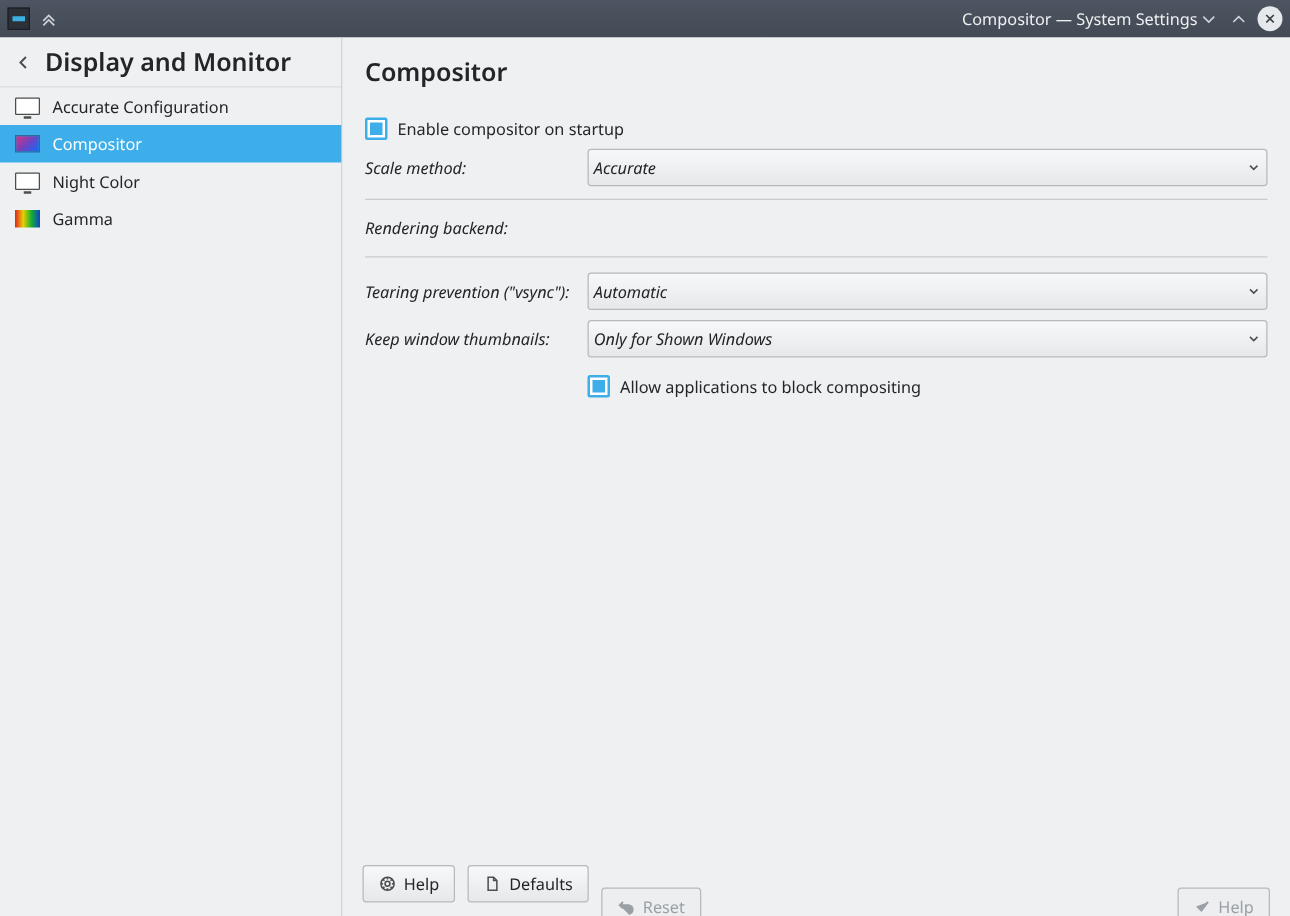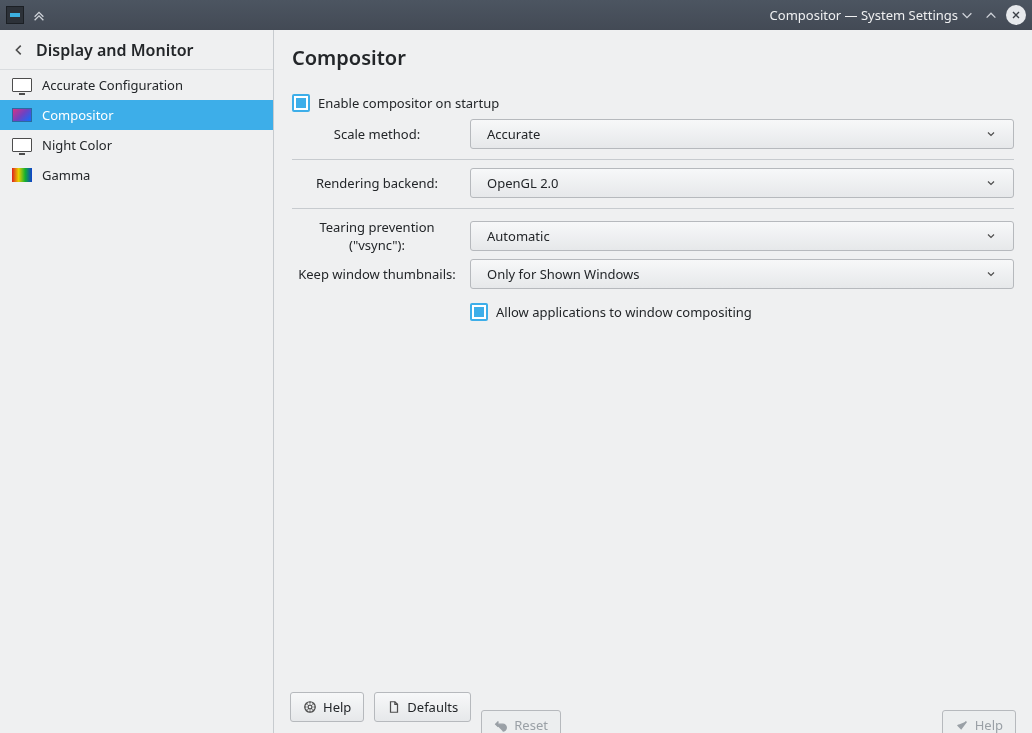--- a/index.html
+++ b/index.html
@@ -22,53 +22,53 @@
   .tb-appicon { width:18px; height:18px; background:#2c3138; border:1px solid #1b1f24; display:flex; align-items:center; justify-content:center;}
   .tb-appicon .bar { width:10px; height:4px; background:#3cb0e0; }
 
   
   .content { display:flex; height: calc(733px - 30px); }
 
   
   .sidebar { width: 274px; background:#eff0f1; border-right:1px solid #c7cbcf; display:flex; flex-direction:column; }
   .sidebar-header { height:40px; display:flex; align-items:center; gap:10px; padding:0 12px; border-bottom:1px solid #d9dcdf; }
   .sidebar-header .back-chevron { width:14px; height:14px; }
-  .sidebar-header-title { font-size:16px; font-weight:600; }
+  .sidebar-header-title { font-size:20px; font-weight:600; }
   .sidebar-items { display:flex; flex-direction:column; }
   .sidebar-item { height:30px; display:flex; align-items:center; gap:10px; padding:0 12px; cursor:pointer; }
   .sidebar-item .sicon { width:20px; height:16px; flex:0 0 auto; display:flex; align-items:center; justify-content:center;}
   .sidebar-item.selected { background:#3daee9; }
   .sidebar-item.selected span { color:#fff; }
 
   .icon-monitor { border:1.5px solid #4d4d4d; width:20px; height:14px; border-radius:1px; position:relative; background:#fff;}
   .icon-monitor::after{content:"";position:absolute;bottom:-4px;left:6px;width:6px;height:2px;background:#4d4d4d;}
   .icon-compositor { width:20px; height:14px; background:linear-gradient(135deg,#d63384 0%,#6f42c1 50%,#0d6efd 100%); border:1px solid #2b6aa0; }
   .icon-gamma { width:20px; height:14px; background:linear-gradient(90deg,#e02020 0%,#e8d000 33%,#12b030 66%,#1040d0 100%); }
 
   
   .main { flex:1; display:flex; flex-direction:column; background:#eff0f1; }
   .main-header { padding:14px 18px 10px 18px; }
   .page-title { font-size:20px; font-weight:600; }
   .form-area { flex:1; padding:0 18px; overflow:auto; }
   .form-row { display:flex; align-items:center; min-height:38px; }
   .form-row.sep { border-bottom:1px solid #c7cbcf; padding-bottom:10px; margin-bottom:8px; }
-  .label-col { width:178px; text-align:center; padding-right:8px; }
+  .label-col { width:178px; text-align:left; padding-right:8px;font-style:italic; }
   .field-col { flex:1; }
   .form-row.first { padding-top:6px; }
 
   
   .kcheck { display:flex; align-items:center; gap:8px; cursor:pointer; }
   .kcheck .box { width:18px; height:18px; border:2px solid #3daee9; border-radius:2px; background:#fff; display:flex; align-items:center; justify-content:center;}
   .kcheck .box .inner { width:10px; height:10px; background:#3daee9; }
   .kcheck .lbl { }
 
   
   .kselect { height:30px; width:100%; border:1px solid #b6b9bd; border-radius:3px;
     background:linear-gradient(to bottom,#f7f8f9,#e6e8ea);
-    display:flex; align-items:center; justify-content:space-between; padding:0 16px; cursor:pointer;}
+    display:flex; align-items:center; justify-content:space-between; padding:0 4px; cursor:pointer;font-style:italic;}
   .kselect .chev { width:12px; height:12px; }
   .kselect .val { }
 
   
   .footer { height:52px; border-top:0; display:flex; align-items:center; padding:0 16px; gap:10px; }
   .footer .spacer { flex:1; }
   .kbtn { height:30px; padding:0 12px; border:1px solid #b6b9bd; border-radius:3px;
     background:linear-gradient(to bottom,#f7f8f9,#e6e8ea); display:flex; align-items:center; gap:6px; cursor:pointer;}
   .kbtn.disabled { color:#9aa0a6; background:#eceeef; cursor:default;margin-top:36px; }
   .kbtn.disabled span, .kbtn.disabled svg { color:#9aa0a6; stroke:#9aa0a6; fill:#9aa0a6; }
@@ -173,28 +173,20 @@
             <span class="val">Accurate</span>
             <svg class="chev" viewBox="0 0 16 16" fill="none" stroke="#4d4d4d" stroke-width="1.6">
                 <path d="M4 6 L8 10 L12 6"></path>
               </svg>
           </div>
         </div>
       </div>
 
       <div class="form-row sep">
         <div class="label-col">Rendering backend:</div>
-        <div class="field-col">
-          <div class="kselect">
-            <span class="val">OpenGL 2.0</span>
-            <svg class="chev" viewBox="0 0 16 16" fill="none" stroke="#4d4d4d" stroke-width="1.6">
-                <path d="M4 6 L8 10 L12 6"></path>
-              </svg>
-          </div>
-        </div>
       </div>
 
       <div class="form-row">
         <div class="label-col">Tearing prevention ("vsync"):</div>
         <div class="field-col">
           <div class="kselect">
             <span class="val">Automatic</span>
             <svg class="chev" viewBox="0 0 16 16" fill="none" stroke="#4d4d4d" stroke-width="1.6">
                 <path d="M4 6 L8 10 L12 6"></path>
               </svg>
@@ -214,21 +206,21 @@
         </div>
       </div>
 
       <div class="form-row">
         <div class="label-col"></div>
         <div class="field-col">
           <label class="kcheck">
             <span class="box">
                 <span class="inner"></span>
               </span>
-            <span class="lbl">Allow applications to window compositing</span>
+            <span class="lbl">Allow applications to block compositing</span>
           </label>
         </div>
       </div>
     </div>
 
     <div class="footer">
       <button class="kbtn">
         <svg viewBox="0 0 16 16" fill="none" stroke="#4d4d4d" stroke-width="1.4">
           <circle cx="8" cy="8" r="6"></circle>
             <circle cx="8" cy="8" r="2.2"></circle>

